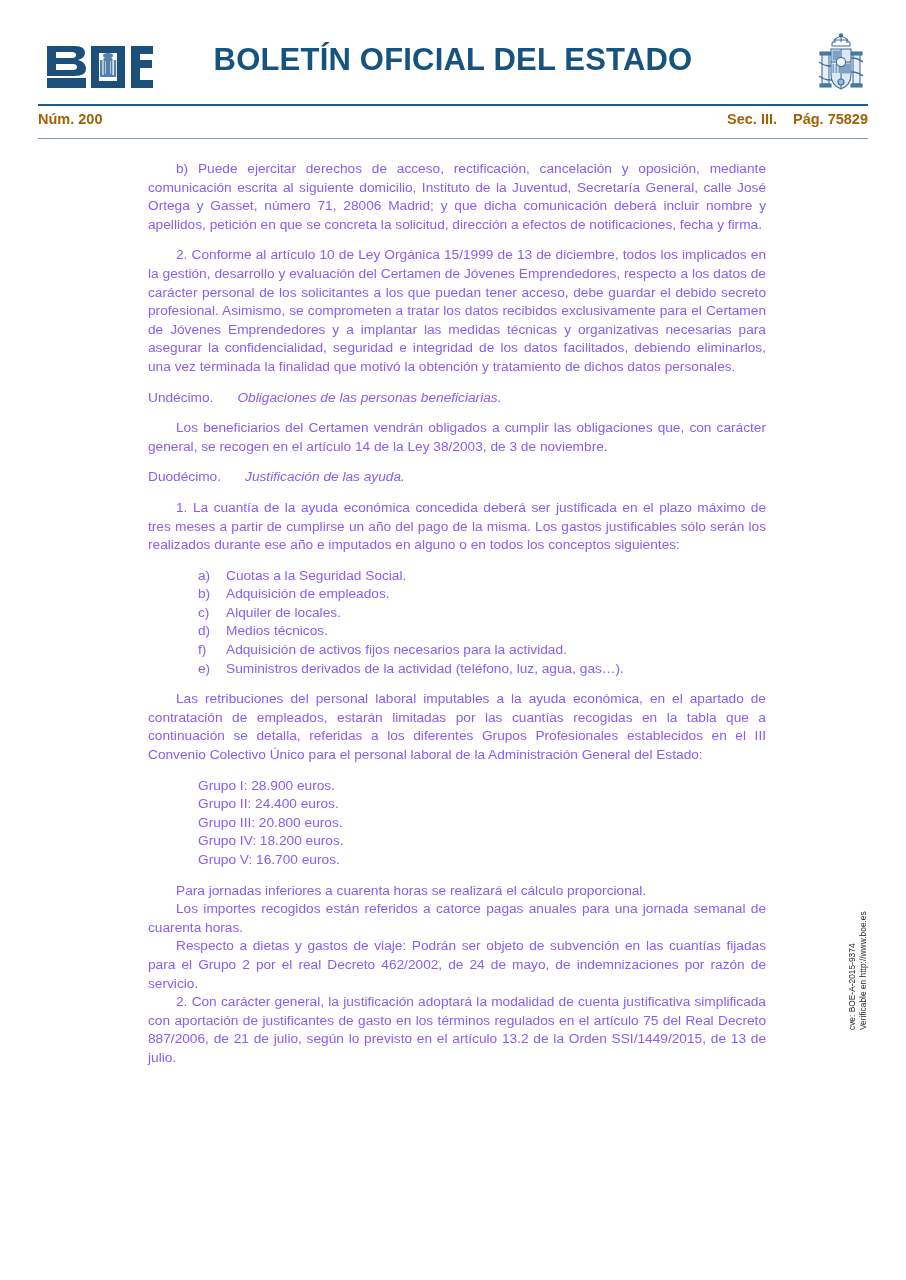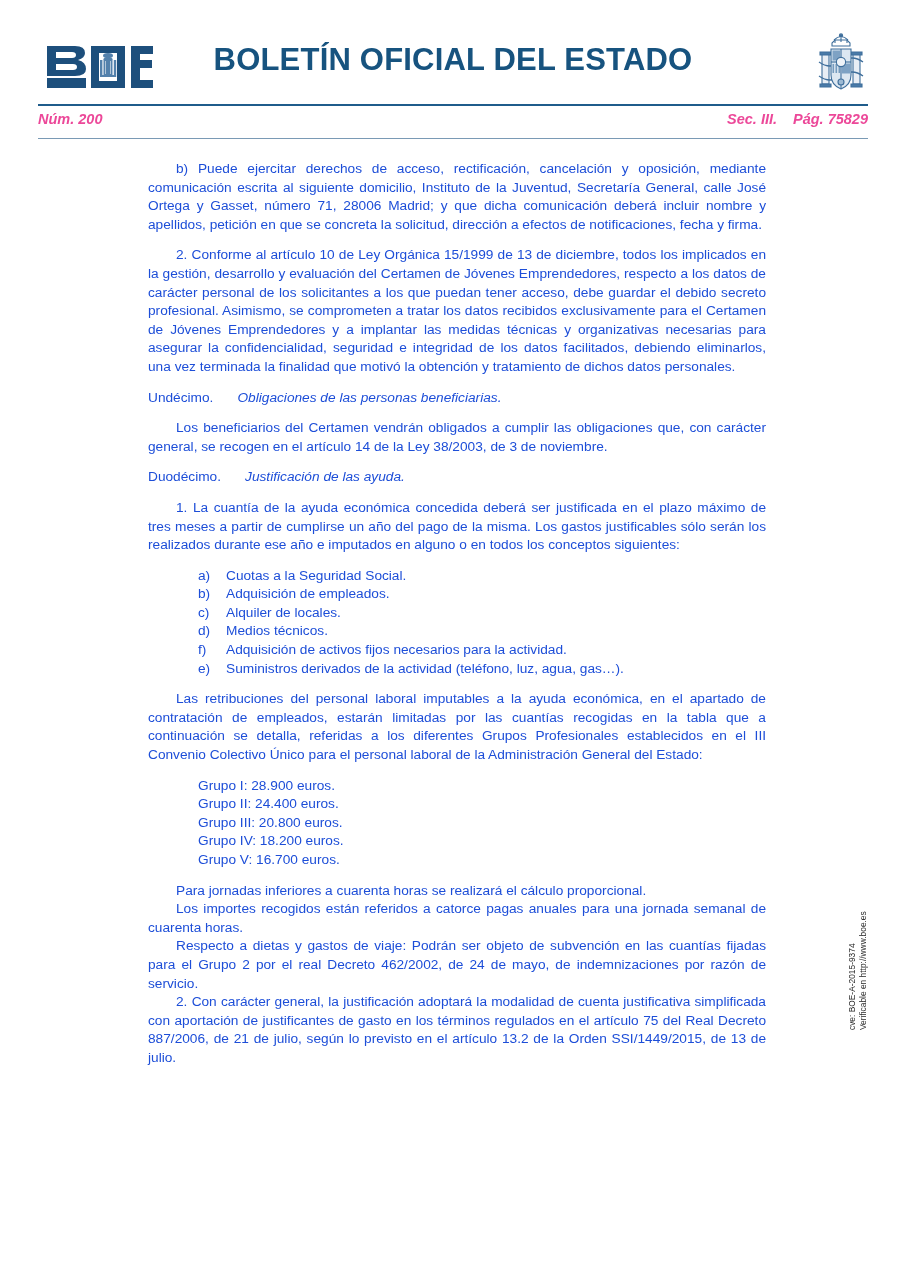--- a/index.html
+++ b/index.html
@@ -71,24 +71,23 @@
     height: 1px;
     background: #7a9ab5;
   }
 
   #header-bar {
     position: absolute;
     left: 38px;
     top: 108px;
     width: 830px;
     height: 28px;
-    color: #ec4899;
+    color: #a16207;
     font-size: 14.5px;
     font-weight: bold;
-    font-style: italic;
   }
   #header-num {
     position: absolute;
     left: 0;
     top: 3px;
   }
   #header-date {
     position: absolute;
     left: 0;
     top: 3px;
@@ -104,21 +103,21 @@
   #header-sec { margin-right: 16px; }
 
   
   #content {
     position: absolute;
     left: 148px;
     top: 160px;
     width: 618px;
     font-size: 13.7px;
     line-height: 18.6px;
-    color: #1d4ed8;
+    color: #8b5cf6;
   }
 
   p.just {
     margin: 0 0 12px 0;
     text-align: justify;
     text-indent: 28px;
   }
 
   .head-line {
     margin: 0 0 12px 0;

